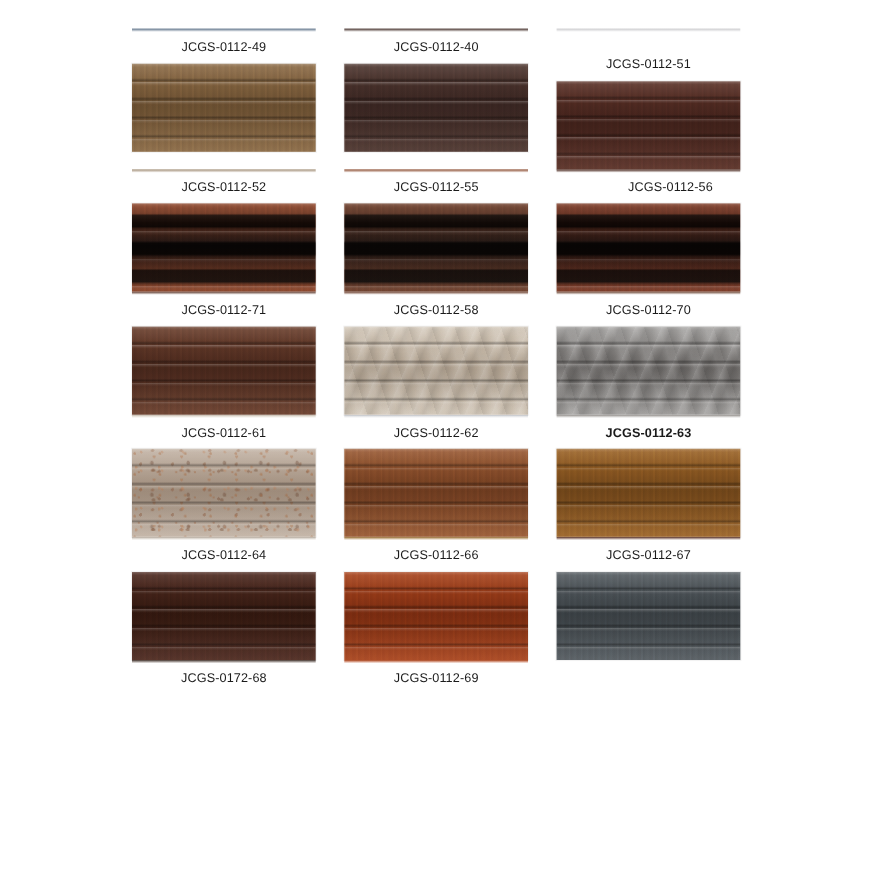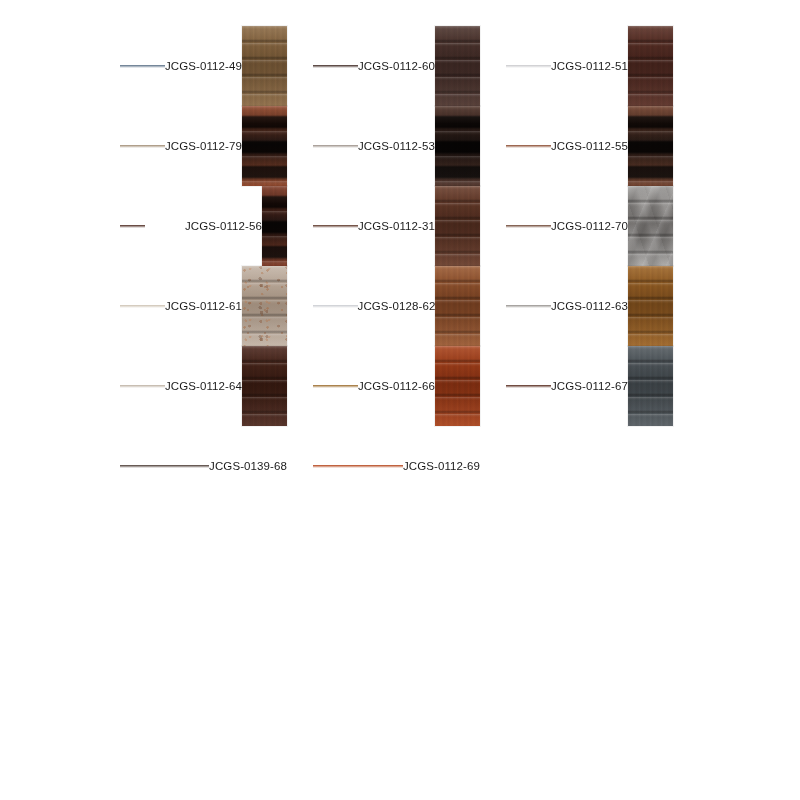--- a/index.html
+++ b/index.html
@@ -17,21 +17,21 @@
   }
   .grid{
     display:grid;
     grid-template-columns:repeat(3,167px);
     column-gap:26px;
     row-gap:0px;
   }
   .cell{
     width:167px;
     display:flex;
-    flex-direction:row;
+    flex-direction:column;
     align-items:center;
   }
   
   .sliver{
     width:167px;
     height:3px;
     display:block;
   }
   .label{
     font-size:11.5px;
@@ -157,52 +157,42 @@
         <div class="label" style="color: rgb(27, 27, 27);">JCGS-0112-49</div>
         <div class="swatch" style="background: linear-gradient(rgb(139, 106, 69) 0%, rgb(109, 81, 50) 48%, rgb(139, 106, 69) 100%);">
           <div class="grain"></div>
           <div class="slats"></div>
           <div class="sheen"></div>
           <div class="flecks"></div>
         </div>
       </div>
       <div class="cell">
         <div class="sliver" style="background: linear-gradient(rgb(63, 42, 36) 0%, rgba(255, 255, 255, 0.65) 100%);"></div>
-        <div class="label" style="color: rgb(27, 27, 27);">JCGS-0112-60</div>
+        <div class="label" style="color: rgb(27, 27, 27);">JCGS-0112-40</div>
         <div class="swatch" style="background: linear-gradient(rgb(78, 54, 47) 0%, rgb(58, 38, 34) 48%, rgb(78, 54, 47) 100%);">
           <div class="grain"></div>
           <div class="slats"></div>
           <div class="sheen"></div>
           <div class="flecks"></div>
         </div>
       </div>
       <div class="cell">
         <div class="sliver" style="background: linear-gradient(rgb(201, 201, 204) 0%, rgba(255, 255, 255, 0.65) 100%);"></div>
-        <div class="label" style="color: rgb(27, 27, 27);">JCGS-0112-51</div>
+        <div class="label" style="color: rgb(27, 27, 27); margin-top: 16px;">JCGS-0112-51</div>
         <div class="swatch" style="background: linear-gradient(rgb(90, 48, 38) 0%, rgb(66, 34, 27) 48%, rgb(90, 48, 38) 100%);">
           <div class="grain"></div>
           <div class="slats"></div>
           <div class="sheen"></div>
           <div class="flecks"></div>
         </div>
       </div>
       <div class="cell">
         <div class="sliver" style="background: linear-gradient(rgb(160, 140, 116) 0%, rgba(255, 255, 255, 0.65) 100%);"></div>
-        <div class="label" style="color: rgb(27, 27, 27);">JCGS-0112-79</div>
+        <div class="label" style="color: rgb(27, 27, 27);">JCGS-0112-52</div>
         <div class="swatch striped" style="background: linear-gradient(rgb(138, 64, 36) 0%, rgb(29, 20, 18) 48%, rgb(138, 64, 36) 100%);">
-          <div class="grain"></div>
-          <div class="slats"></div>
-          <div class="sheen"></div>
-          <div class="flecks"></div>
-        </div>
-      </div>
-      <div class="cell">
-        <div class="sliver" style="background: linear-gradient(rgb(155, 144, 136) 0%, rgba(255, 255, 255, 0.65) 100%);"></div>
-        <div class="label" style="color: rgb(27, 27, 27);">JCGS-0112-53</div>
-        <div class="swatch striped" style="background: linear-gradient(rgb(74, 45, 35) 0%, rgb(22, 15, 13) 48%, rgb(74, 45, 35) 100%);">
           <div class="grain"></div>
           <div class="slats"></div>
           <div class="sheen"></div>
           <div class="flecks"></div>
         </div>
       </div>
       <div class="cell">
         <div class="sliver" style="background: linear-gradient(rgb(138, 74, 46) 0%, rgba(255, 255, 255, 0.65) 100%);"></div>
         <div class="label" style="color: rgb(27, 27, 27);">JCGS-0112-55</div>
         <div class="swatch striped" style="background: linear-gradient(rgb(107, 58, 38) 0%, rgb(32, 23, 20) 48%, rgb(107, 58, 38) 100%);">
@@ -217,22 +207,32 @@
         <div class="label" style="color: rgb(27, 27, 27); margin-left: 40px;">JCGS-0112-56</div>
         <div class="swatch striped" style="background: linear-gradient(rgb(122, 53, 32) 0%, rgb(28, 18, 16) 48%, rgb(122, 53, 32) 100%);">
           <div class="grain"></div>
           <div class="slats"></div>
           <div class="sheen"></div>
           <div class="flecks"></div>
         </div>
       </div>
       <div class="cell">
         <div class="sliver" style="background: linear-gradient(rgb(91, 52, 38) 0%, rgba(255, 255, 255, 0.65) 100%);"></div>
-        <div class="label" style="color: rgb(27, 27, 27);">JCGS-0112-31</div>
+        <div class="label" style="color: rgb(27, 27, 27);">JCGS-0112-71</div>
         <div class="swatch" style="background: linear-gradient(rgb(106, 62, 44) 0%, rgb(73, 40, 28) 48%, rgb(106, 62, 44) 100%);">
+          <div class="grain"></div>
+          <div class="slats"></div>
+          <div class="sheen"></div>
+          <div class="flecks"></div>
+        </div>
+      </div>
+      <div class="cell">
+        <div class="sliver" style="background: linear-gradient(rgb(108, 60, 40) 0%, rgba(255, 255, 255, 0.65) 100%);"></div>
+        <div class="label" style="color: rgb(27, 27, 27);">JCGS-0112-58</div>
+        <div class="swatch stone" style="background: linear-gradient(rgb(207, 195, 179) 0%, rgb(181, 166, 148) 48%, rgb(207, 195, 179) 100%);">
           <div class="grain"></div>
           <div class="slats"></div>
           <div class="sheen"></div>
           <div class="flecks"></div>
         </div>
       </div>
       <div class="cell">
         <div class="sliver" style="background: linear-gradient(rgb(110, 70, 52) 0%, rgba(255, 255, 255, 0.65) 100%);"></div>
         <div class="label" style="color: rgb(27, 27, 27);">JCGS-0112-70</div>
         <div class="swatch stone" style="background: linear-gradient(rgb(154, 152, 150) 0%, rgb(109, 106, 104) 48%, rgb(154, 152, 150) 100%);">
@@ -247,31 +247,31 @@
         <div class="label" style="color: rgb(27, 27, 27);">JCGS-0112-61</div>
         <div class="swatch speckle stone" style="background: linear-gradient(rgb(195, 180, 166) 0%, rgb(163, 144, 127) 48%, rgb(195, 180, 166) 100%);">
           <div class="grain"></div>
           <div class="slats"></div>
           <div class="sheen"></div>
           <div class="flecks"></div>
         </div>
       </div>
       <div class="cell">
         <div class="sliver" style="background: linear-gradient(rgb(201, 203, 208) 0%, rgba(255, 255, 255, 0.65) 100%);"></div>
-        <div class="label" style="color: rgb(27, 27, 27);">JCGS-0128-62</div>
+        <div class="label" style="color: rgb(27, 27, 27);">JCGS-0112-62</div>
         <div class="swatch" style="background: linear-gradient(rgb(154, 90, 51) 0%, rgb(113, 61, 32) 48%, rgb(154, 90, 51) 100%);">
           <div class="grain"></div>
           <div class="slats"></div>
           <div class="sheen"></div>
           <div class="flecks"></div>
         </div>
       </div>
       <div class="cell">
         <div class="sliver" style="background: linear-gradient(rgb(150, 146, 142) 0%, rgba(255, 255, 255, 0.65) 100%);"></div>
-        <div class="label" style="color: rgb(27, 27, 27);">JCGS-0112-63</div>
+        <div class="label" style="color: rgb(27, 27, 27); font-weight: bold;">JCGS-0112-63</div>
         <div class="swatch" style="background: linear-gradient(rgb(156, 100, 39) 0%, rgb(115, 71, 26) 48%, rgb(156, 100, 39) 100%);">
           <div class="grain"></div>
           <div class="slats"></div>
           <div class="sheen"></div>
           <div class="flecks"></div>
         </div>
       </div>
       <div class="cell">
         <div class="sliver" style="background: linear-gradient(rgb(189, 177, 163) 0%, rgba(255, 255, 255, 0.65) 100%);"></div>
         <div class="label" style="color: rgb(27, 27, 27);">JCGS-0112-64</div>
@@ -297,21 +297,21 @@
         <div class="label" style="color: rgb(27, 27, 27);">JCGS-0112-67</div>
         <div class="swatch" style="background: linear-gradient(rgb(85, 92, 97) 0%, rgb(59, 65, 69) 48%, rgb(85, 92, 97) 100%);">
           <div class="grain"></div>
           <div class="slats"></div>
           <div class="sheen"></div>
           <div class="flecks"></div>
         </div>
       </div>
       <div class="cell">
         <div class="sliver" style="background: linear-gradient(rgb(74, 58, 51) 0%, rgba(255, 255, 255, 0.65) 100%);"></div>
-        <div class="label" style="color: rgb(27, 27, 27);">JCGS-0139-68</div>
+        <div class="label" style="color: rgb(27, 27, 27);">JCGS-0172-68</div>
         <div style="height: 80px;"></div>
       </div>
       <div class="cell">
         <div class="sliver" style="background: linear-gradient(rgb(180, 68, 26) 0%, rgba(255, 255, 255, 0.65) 100%);"></div>
         <div class="label" style="color: rgb(27, 27, 27);">JCGS-0112-69</div>
         <div style="height: 80px;"></div>
       </div>
     </div>
 </div>
 

